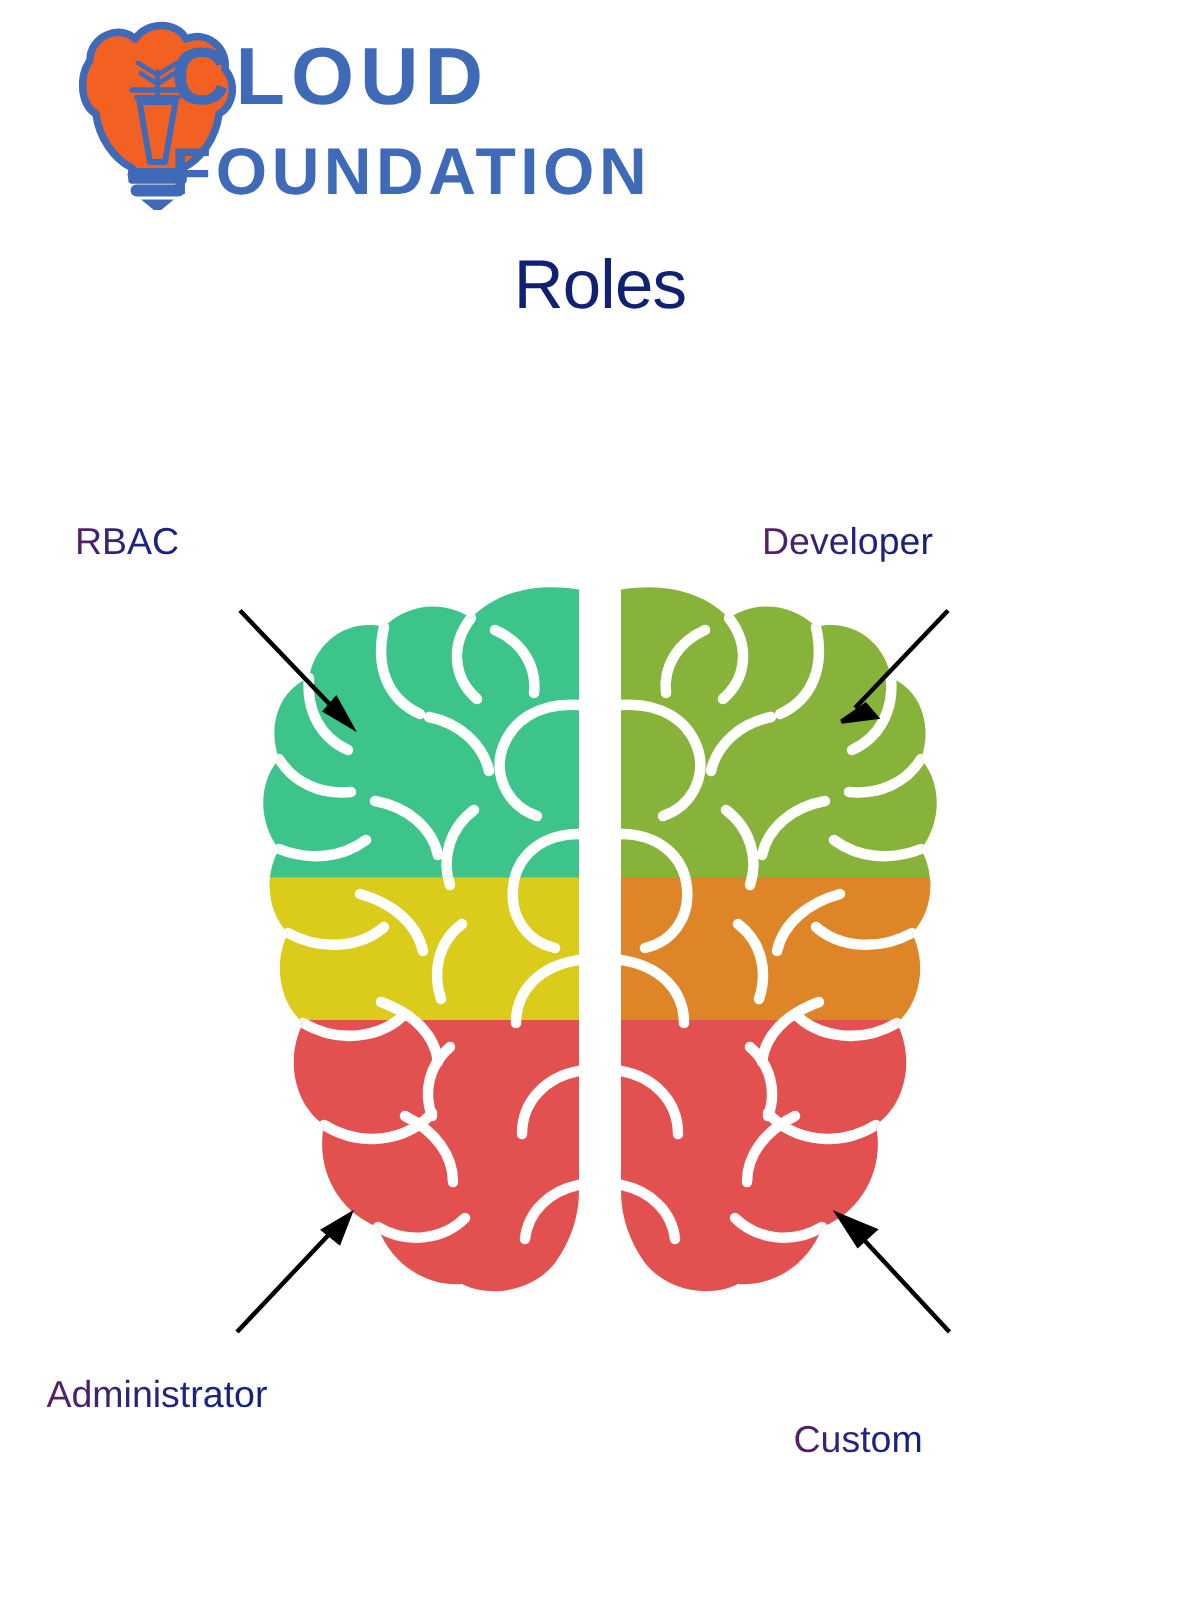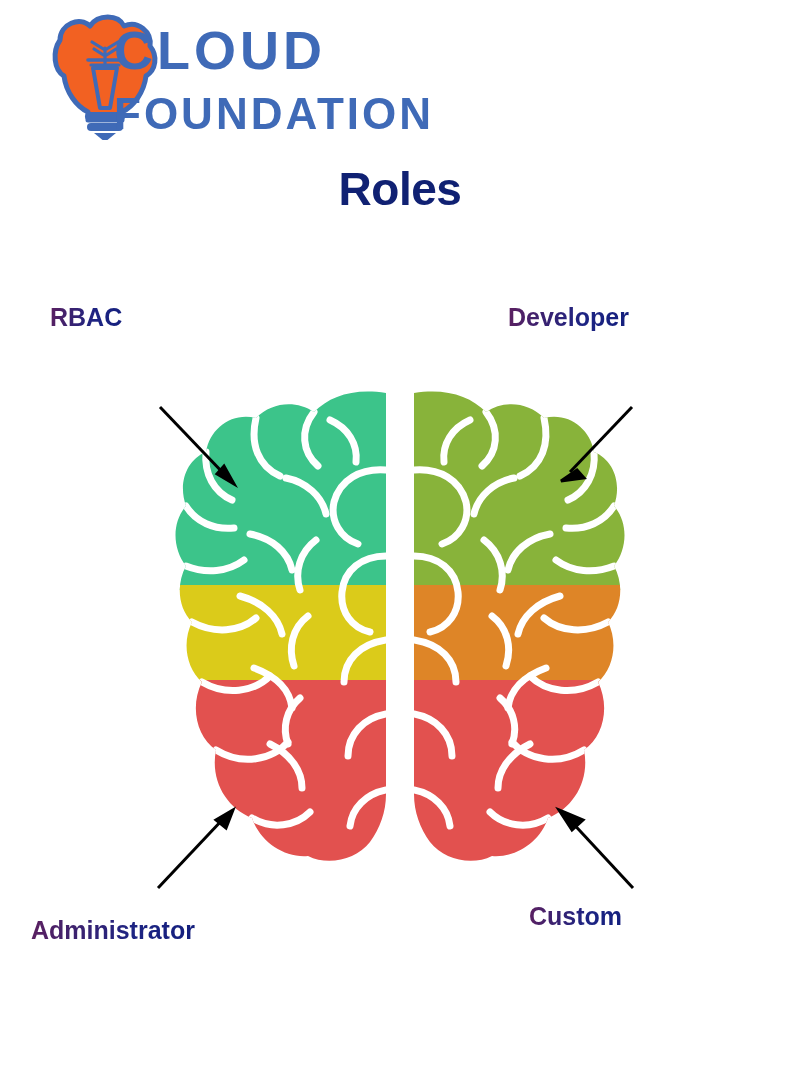--- a/index.html
+++ b/index.html
@@ -29,40 +29,41 @@
   .logo svg { display: block; }
 
   
   .page-title {
     position: absolute;
     left: 0;
     top: 162px;
     width: 800px;
     text-align: center;
     font-size: 46px;
-    font-weight: bold;
+    font-weight: normal;
     letter-spacing: -0.5px;
     color: #102173;
   }
 
   
   .label {
     position: absolute;
     font-size: 25px;
-    font-weight: bold;
+    font-weight: normal;
     white-space: nowrap;
     background: linear-gradient(100deg, #5d2060 0%, #3a2270 30%, #1d2483 62%, #141f7d 100%);
     -webkit-background-clip: text;
     background-clip: text;
     color: transparent;
+    margin-top: 44px;
     -webkit-text-fill-color: transparent;
   }
   .label-rbac          { left: 50px;  top: 303px; }
   .label-developer     { left: 508px; top: 303px; }
-  .label-administrator { left: 31px;  top: 916px; }
+  .label-administrator { left: 31px;  top: 872px; }
   .label-custom        { left: 529px; top: 902px; }
 
   
   .figure {
     position: absolute;
     left: 0;
     top: 0;
     width: 800px;
     height: 1070px;
   }

